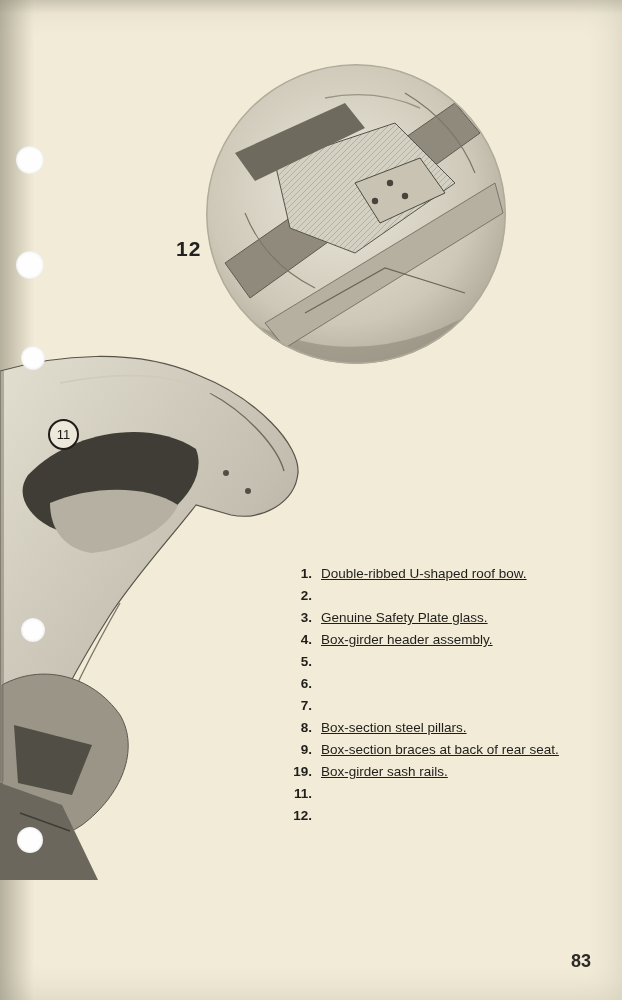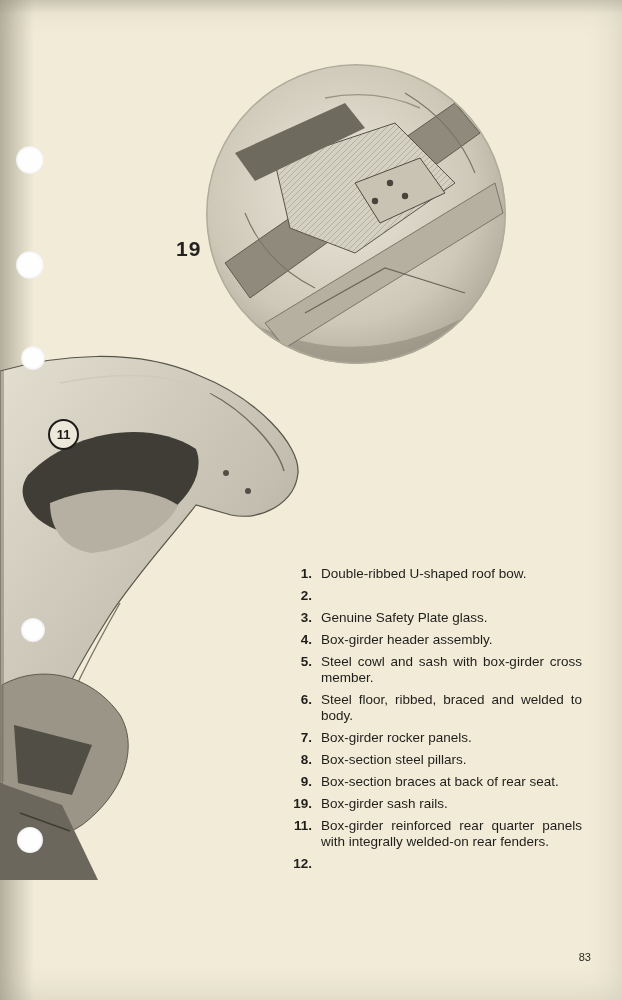--- a/index.html
+++ b/index.html
@@ -39,35 +39,35 @@
     position:absolute; left:176px; top:237px;
     font-weight:bold; font-size:21px; letter-spacing:1px; color:#232220;
     z-index:6;
   }
   .fig-body { position:absolute; left:0; top:353px; width:322px; height:527px; z-index:4; }
   .callout-11 {
     position:absolute; left:48px; top:419px;
     width:27px; height:27px;
     border:2.5px solid #1d1c19; border-radius:50%;
     display:flex; align-items:center; justify-content:center;
-    font-weight:bold; font-size:13px; color:#1d1c19;
+    font-weight:normal; font-size:13px; color:#1d1c19;
     background:rgba(240,235,221,.85);
     z-index:6;
   }
   .features {
     position:absolute; left:286px; top:566px; width:296px;
     display:flex; flex-direction:column; gap:6px;
     z-index:10;
   }
   .feature { display:flex; font-size:13.5px; line-height:16px; }
   .feature .num { flex:0 0 26px; text-align:right; font-weight:bold; margin-right:9px; }
-  .feature .txt { flex:1; text-align:justify; }
+  .feature .txt { flex:1; text-align:justify;text-decoration:underline; }
   .pageno {
     position:absolute; right:31px; top:951px;
-    font-size:11px; font-weight:normal; color:#2b2a26;
+    font-size:18px; font-weight:bold; color:#2b2a26;
     z-index:10;
   }
 </style>
 </head>
 <body>
 
 <div class="page">
 
   <div class="fig-circle">
     <svg width="302" height="302" viewBox="0 0 302 302" xmlns="http://www.w3.org/2000/svg">
@@ -97,21 +97,21 @@
         <circle cx="200" cy="133" r="3.2" fill="#46443b"></circle>
         <circle cx="170" cy="138" r="3.2" fill="#46443b"></circle>
         <path d="M100,250 L180,205 L260,230" fill="none" stroke="#6a665a" stroke-width="1.2"></path>
         <path d="M200,30 Q250,60 270,110" fill="none" stroke="#7b7668" stroke-width="1.2"></path>
         <path d="M40,150 Q60,200 110,225" fill="none" stroke="#7b7668" stroke-width="1.2"></path>
         <path d="M120,35 Q170,25 215,45" fill="none" stroke="#9a9586" stroke-width="1.4"></path>
         <circle cx="151" cy="151" r="149.2" fill="none" stroke="#b0ab9b" stroke-width="1.5"></circle>
       </g>
     </svg>
   </div>
-  <div class="fig12-label">19</div>
+  <div class="fig12-label">12</div>
 
   <div class="fig-body">
     <svg width="322" height="527" viewBox="0 0 322 527" xmlns="http://www.w3.org/2000/svg">
       <defs>
         <linearGradient id="bodyg" x1="0" y1="0" x2="1" y2="1">
           <stop offset="0%" stop-color="#e2ded0"></stop>
           <stop offset="60%" stop-color="#c3beaf"></stop>
           <stop offset="100%" stop-color="#a09b8c"></stop>
         </linearGradient>
       </defs>
@@ -143,45 +143,41 @@
     <div class="feature">
       <span class="num">3.</span>
       <span class="txt">Genuine Safety Plate glass.</span>
     </div>
     <div class="feature">
       <span class="num">4.</span>
       <span class="txt">Box-girder header assembly.</span>
     </div>
     <div class="feature">
       <span class="num">5.</span>
-      <span class="txt">Steel cowl and sash with box-girder cross member.</span>
     </div>
     <div class="feature">
       <span class="num">6.</span>
-      <span class="txt">Steel floor, ribbed, braced and welded to body.</span>
     </div>
     <div class="feature">
       <span class="num">7.</span>
-      <span class="txt">Box-girder rocker panels.</span>
     </div>
     <div class="feature">
       <span class="num">8.</span>
       <span class="txt">Box-section steel pillars.</span>
     </div>
     <div class="feature">
       <span class="num">9.</span>
       <span class="txt">Box-section braces at back of rear seat.</span>
     </div>
     <div class="feature">
       <span class="num">19.</span>
       <span class="txt">Box-girder sash rails.</span>
     </div>
     <div class="feature">
       <span class="num">11.</span>
-      <span class="txt">Box-girder reinforced rear quarter panels with integrally welded-on rear fenders.</span>
     </div>
     <div class="feature">
       <span class="num">12.</span>
     </div>
   </div>
 
   <div class="pageno">83</div>
 
   <div class="hole" style="left:16px; top:146px; width:28px; height:28px;"></div>
   <div class="hole" style="left:16px; top:251px; width:28px; height:28px;"></div>

